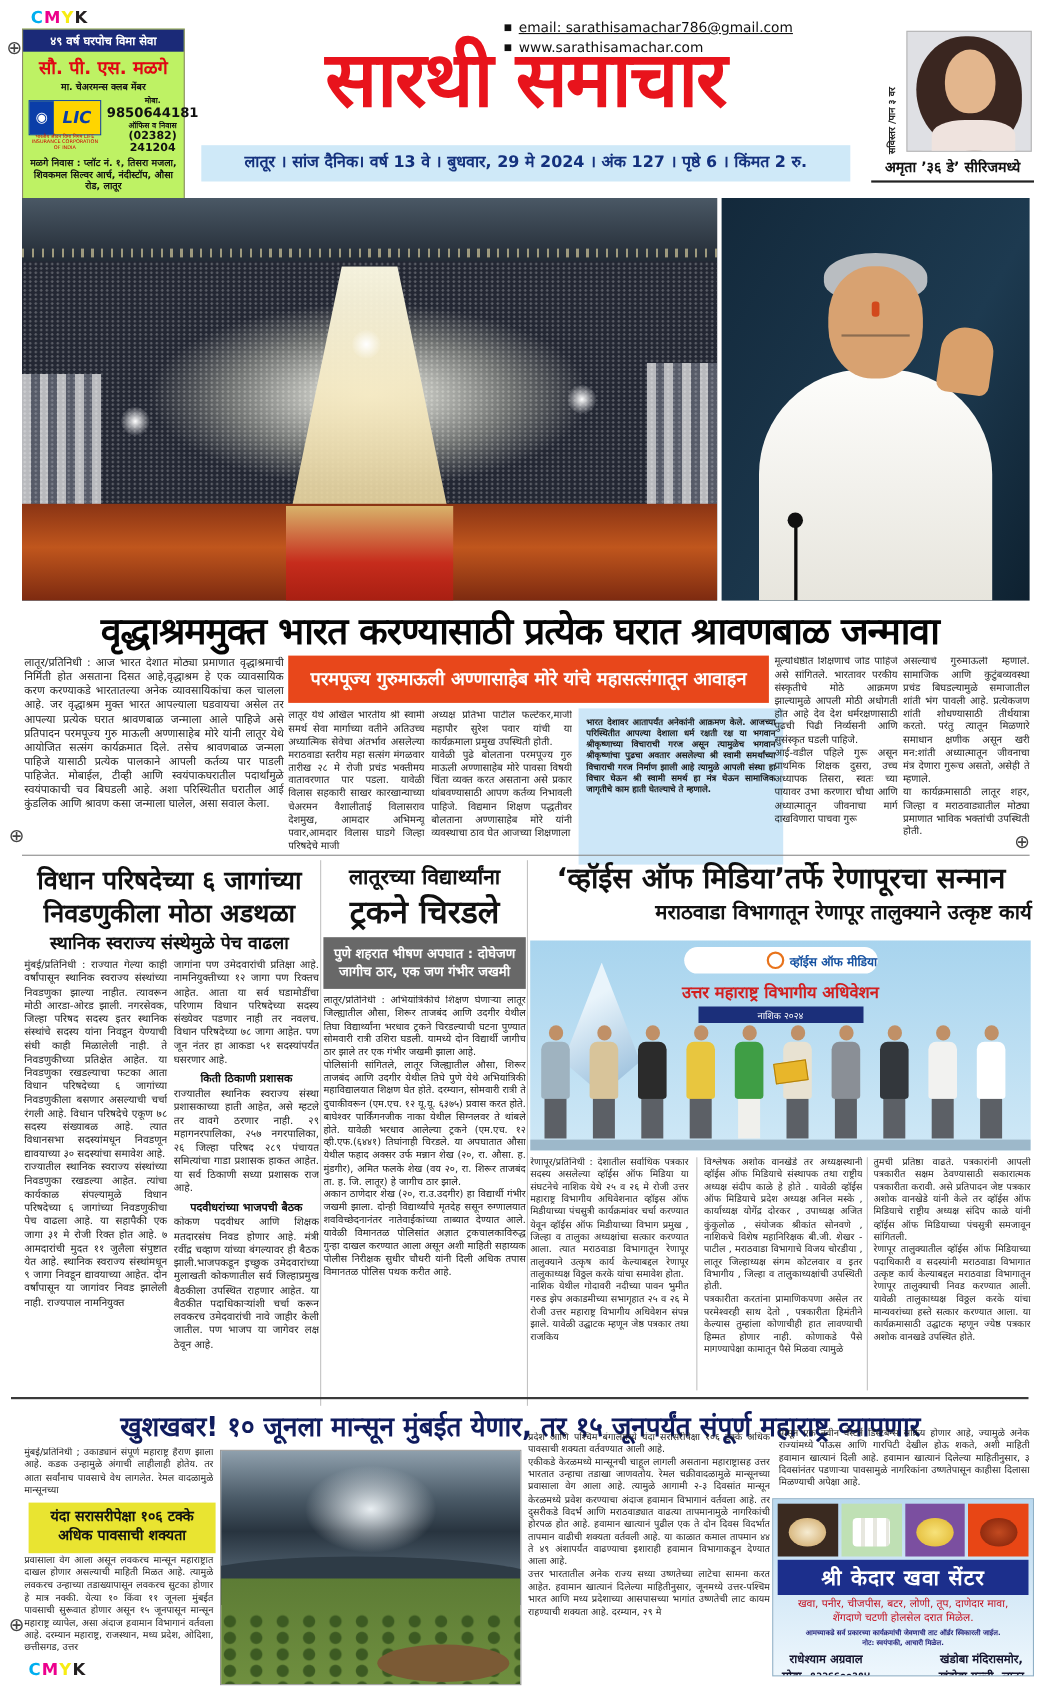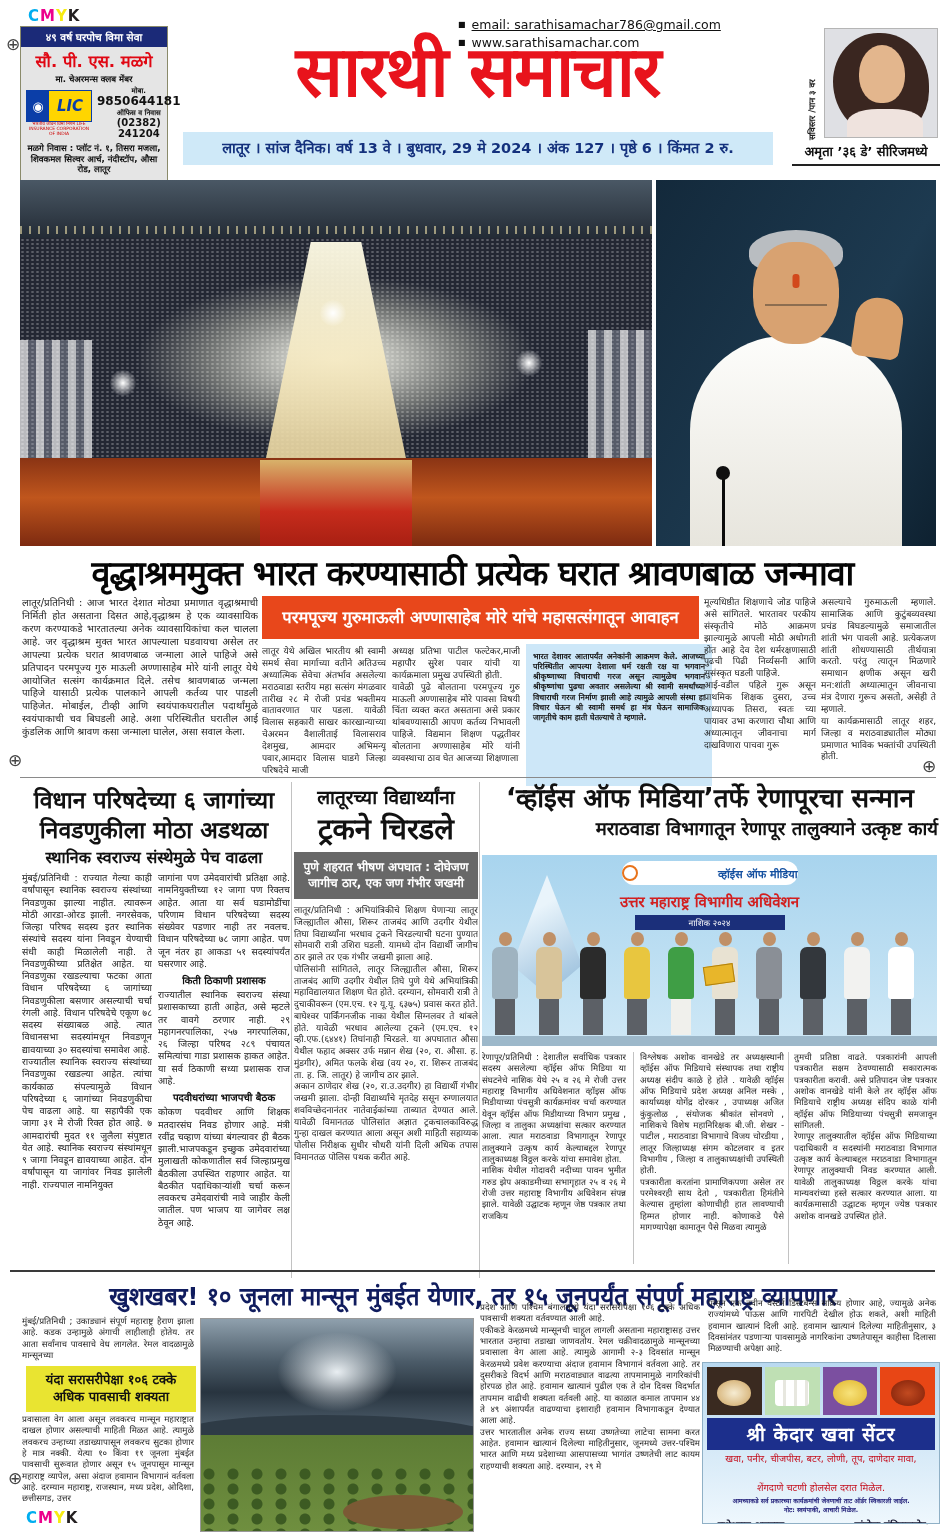--- a/index.html
+++ b/index.html
@@ -3,21 +3,21 @@
 <meta charset="utf-8">
 <style>
   html,body{margin:0;padding:0}
   body{width:945px;height:1538px;position:relative;background:#fff;font-family:"DejaVu Sans",sans-serif;color:#111;overflow:hidden}
   .abs{position:absolute}
   .jt{text-align:justify;white-space:pre-line;overflow:hidden;color:#1d1d1d;line-height:1.32}
   .regmark{font-size:17px;color:#444}
   .cmyk span{font-size:15px;font-weight:bold;letter-spacing:1px}
   .cmyk .c{color:#00aeef}.cmyk .m{color:#ec008c}.cmyk .y{color:#f7ec13}.cmyk .k{color:#231f20}
   
-  .lic{background:#e5e5e5;border:1px solid #8a8a6a;font-size:9px}
+  .lic{background:#bef264;border:1px solid #8a8a6a;font-size:9px}
   .lic .bar{background:#1b2a78;color:#fff;font-weight:bold;font-size:10.5px;text-align:center;padding:3px 1px}
   .lic .nm{color:#e00713;font-weight:bold;font-size:16.5px;text-align:center;margin-top:2px}
   .lic .mem{font-weight:bold;font-size:8.5px;text-align:center;margin:1px 0 3px}
   .lic .lrow{display:flex;align-items:center;gap:5px;padding:0 5px}
   .lic .lbox{display:flex;width:64px;height:30px;border:1px solid #0b3ea8}
   .lic .lblue{width:22px;background:#0b3ea8;color:#fff;display:flex;align-items:center;justify-content:center;font-size:13px}
   .lic .lyel{flex:1;background:#ffd500;color:#0b3ea8;font-weight:bold;font-style:italic;font-size:15px;display:flex;align-items:center;justify-content:center}
   .lic .lsub{font-size:4.5px;color:#c00;text-align:center;line-height:1.1}
   .lic .ph{flex:1;text-align:center;line-height:1.15}
   .lic .ph .sm{font-size:7px;font-weight:bold}
@@ -66,21 +66,21 @@
   .headline-main{font-size:34px;font-weight:bold;color:#050505;text-align:center;white-space:nowrap;letter-spacing:-1px}
   .h2a{font-size:23px;font-weight:bold;text-align:center;white-space:nowrap}
   .h2sub{font-size:16px;font-weight:bold;text-align:center;white-space:nowrap}
   .subhead{font-size:10px;font-weight:bold;text-align:center;margin:3px 0 2px}
   .graybox{background:#686868;color:#fff;font-size:12px;font-weight:bold;display:flex;align-items:center;justify-content:center;text-align:center;white-space:pre-line;line-height:1.3}
   .vrule{border-left:1px solid #c2c2c2}
   .hrule{border-top:1.5px solid #8a8a8a}
   
   .vphoto{background:linear-gradient(#a8d4ee,#cfe8f6)}
   .vphoto .pen{position:absolute;left:30px;top:20px;width:70px;height:120px;background:linear-gradient(150deg,#e9f4fb 30%,#8fb8d8);clip-path:polygon(50% 0,100% 75%,50% 100%,0 75%)}
-  .vphoto .pill{position:absolute;left:50%;transform:translateX(-50%);top:6px;width:176px;height:24px;background:#fff;border-radius:12px;display:flex;align-items:center;justify-content:space-between;gap:5px;color:#1450a0;font-size:11px;font-weight:bold}
+  .vphoto .pill{position:absolute;left:50%;transform:translateX(-50%);top:6px;width:176px;height:24px;background:#fff;border-radius:12px;display:flex;align-items:center;justify-content:flex-end;gap:5px;color:#1450a0;font-size:11px;font-weight:bold}
   .vphoto .dot{width:12px;height:12px;border-radius:50%;border:2px solid #e8731b;display:inline-block}
   .vphoto .vt{position:absolute;left:0;right:0;top:36px;text-align:center;color:#d21f1f;font-size:15px;font-weight:bold}
   .vphoto .strip{position:absolute;left:50%;transform:translateX(-50%);top:60px;width:150px;height:15px;background:#1b2f7a;color:#fff;font-size:8.5px;display:flex;align-items:center;justify-content:center}
   .vphoto .floor{position:absolute;left:0;right:0;bottom:0;height:10px;background:#9db8ca}
   .person{position:absolute;bottom:8px;width:30px;height:106px}
   .person .hd{width:13px;height:14px;border-radius:50%;background:#c09067;margin:0 auto}
   .person .tr{width:26px;height:52px;border-radius:7px 7px 3px 3px;margin:1px auto 0;background:var(--s,#888)}
   .person .lg{width:20px;height:36px;margin:0 auto;background:var(--p,#5c6066)}
   .award{position:absolute;left:222px;bottom:62px;width:28px;height:17px;background:#e8b62a;border:1px solid #b3820e;transform:rotate(-8deg)}
   
@@ -322,21 +322,21 @@
       </div>
     <div class="tile t3">
         <i></i>
       </div>
     <div class="tile t4">
         <i></i>
       </div>
   </div>
   <div class="kt">श्री केदार खवा सेंटर</div>
   <div class="red">खवा, पनीर, चीजपीस, बटर, लोणी, तूप, दाणेदार मावा,</div>
-  <div class="red" style="margin-top:16px">शेंगदाणे चटणी होलसेल दरात मिळेल.</div>
+  <div class="red" style="margin-top:0">शेंगदाणे चटणी होलसेल दरात मिळेल.</div>
   <div class="tiny" style="margin-top:2px">आमच्याकडे सर्व प्रकारच्या कार्यक्रमांची जेवणाची ताट ऑर्डर स्विकारली जाईल.</div>
   <div class="tiny">नोट: स्वयंपाकी, आचारी मिळेल.</div>
   <div class="crow">
     <div>
       <div>राधेश्याम अग्रवाल</div>
       <div>मोबा. ९२२६६००३९४</div>
     </div>
     <div>
       <div>खंडोबा मंदिरासमोर,</div>
       <div>खंडोबा गल्ली, लातूर</div>

